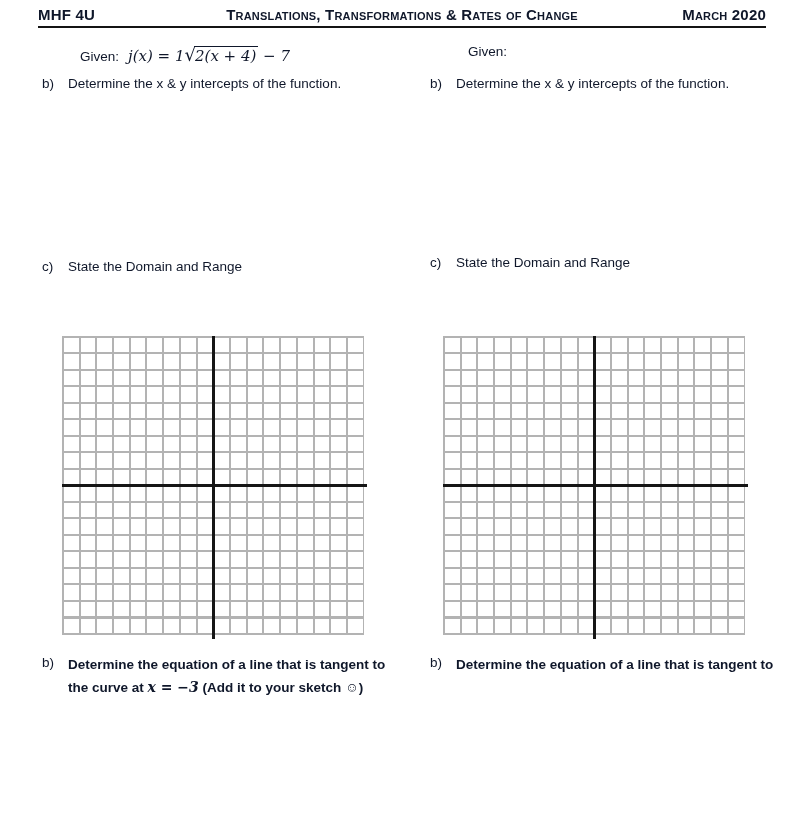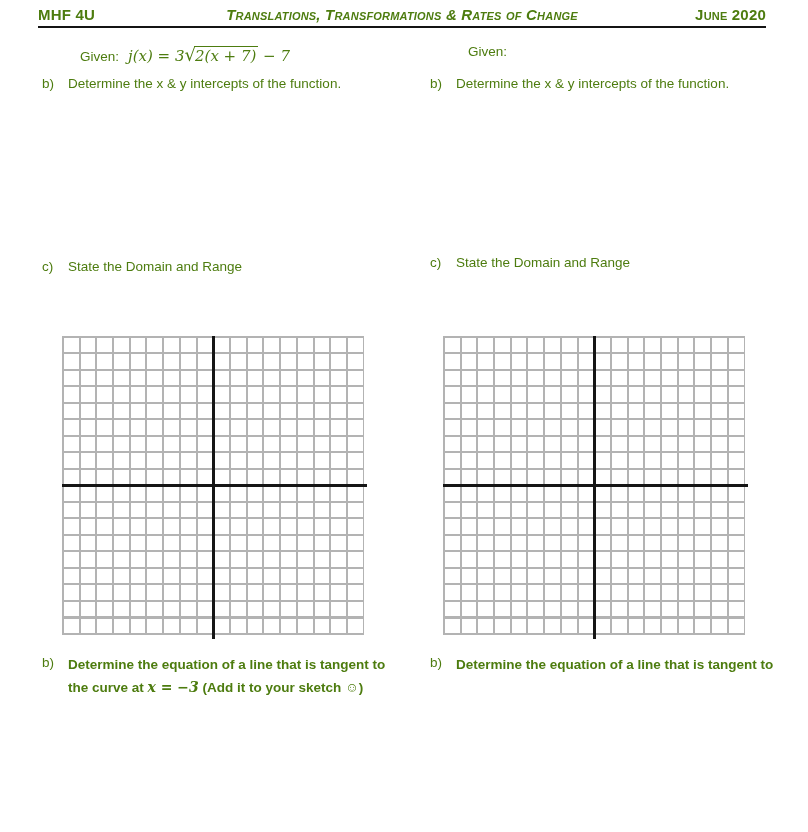--- a/index.html
+++ b/index.html
@@ -4,39 +4,39 @@
 <style>
   :root{
     --grid-line:#b3b3b3;
     --grid-axis:#161616;
   }
   html,body{margin:0;padding:0;background:#ffffff;}
   .page{
     position:relative;
     width:808px;height:832px;
     background:#ffffff;
-    color:#4d7c0f;
+    color:#0f172a;
     font-family:"Liberation Sans",sans-serif;
     overflow:hidden;
   }
 
   
   .hdr{
     position:absolute;left:38px;top:6px;width:728px;
     display:flex;align-items:baseline;
     border-bottom:2px solid #141414;
     padding-bottom:3px;
     font-weight:bold;
     font-variant:small-caps;
     font-size:15px;
     letter-spacing:.2px;
     white-space:nowrap;
   }
   .hdr-left{width:140px;text-align:left;}
-  .hdr-center{flex:1;text-align:center;font-style:italic;}
+  .hdr-center{flex:1;text-align:center;}
   .hdr-right{width:140px;text-align:right;}
 
   
   .given{
     position:absolute;
     display:flex;align-items:baseline;
     font-size:13.5px;
     white-space:nowrap;
   }
   .given .glbl{margin-right:9px;margin-left:40px;}
@@ -109,26 +109,26 @@
   .tan-right {left:430px;top:654px;}
 </style>
 </head>
 <body>
 
 <div class="page">
 
   <div class="hdr">
     <span class="hdr-left">MHF 4U</span>
     <span class="hdr-center">Translations, Transformations &amp; Rates of Change</span>
-    <span class="hdr-right">June 2020</span>
+    <span class="hdr-right">March 2020</span>
   </div>
 
   <div class="given given-left">
     <span class="glbl">Given:</span>
-    <span class="math"><span>j(x) = 3</span><span class="radsign">√</span><span class="radicand">2(x + 7)</span><span> − 7</span></span>
+    <span class="math"><span>j(x) = 1</span><span class="radsign">√</span><span class="radicand">2(x + 4)</span><span> − 7</span></span>
   </div>
 
   <div class="item b-left">
     <span class="lbl">b)</span>
     <span class="txt">Determine the x &amp; y intercepts of the function.</span>
   </div>
 
   <div class="item c-left">
     <span class="lbl">c)</span>
     <span class="txt">State the Domain and Range</span>

